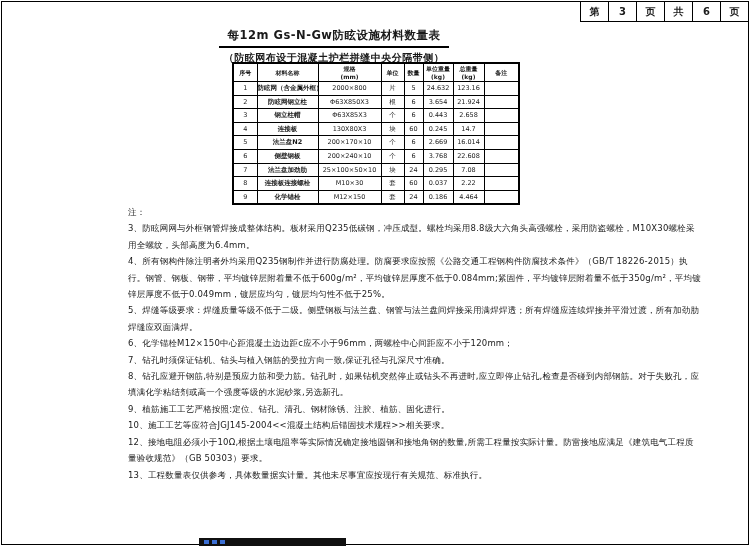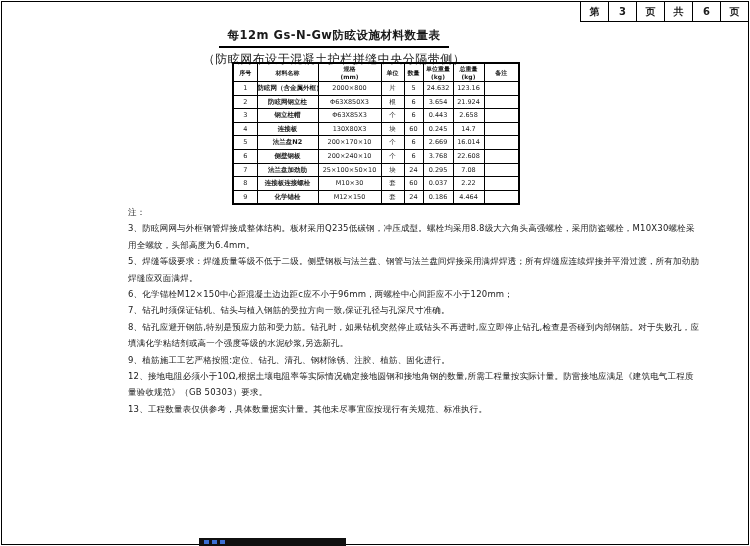--- a/index.html
+++ b/index.html
@@ -8,21 +8,21 @@
     font-family:"DejaVu Sans","Liberation Sans",sans-serif;color:#1a1a1a;overflow:hidden;
   }
   .frame{position:absolute;inset:1px;border:1px solid #000;}
   
   .page-box{position:absolute;top:2px;right:2px;height:19px;display:flex;border-left:1px solid #000;border-bottom:1px solid #000;background:#fff;z-index:2;}
   .pcell{display:flex;align-items:center;justify-content:center;width:27px;font-size:10px;font-weight:bold;border-left:1px solid #000;}
   .pcell:first-child{border-left:none;}
   
   .title-wrap{position:absolute;top:24px;left:0;width:668px;text-align:center;}
   .main-title{display:inline-block;font-size:11.5px;font-weight:bold;letter-spacing:0.5px;border-bottom:2.5px solid #000;padding:0 8px 3px 8px;}
-  .subtitle{margin-top:3px;font-size:12px;font-weight:normal;letter-spacing:0.5px;}
+  .subtitle{margin-top:3px;font-size:10px;font-weight:bold;letter-spacing:0.5px;}
   
   table.qty{position:absolute;left:232px;top:62px;width:286px;border-collapse:collapse;table-layout:fixed;border:2px solid #000;}
   table.qty th,table.qty td{border:1px solid #000;padding:0;text-align:center;vertical-align:middle;overflow:hidden;white-space:nowrap;}
   table.qty thead th{height:17px;font-size:6px;font-weight:bold;line-height:1.25;}
   table.qty tbody td{height:12.6px;font-size:6.5px;line-height:12.6px;}
   td.name{font-weight:bold;font-size:6px;}
   
   .notes{position:absolute;left:128px;top:204px;width:574px;font-size:8.5px;line-height:16.4px;letter-spacing:0.2px;word-break:break-all;}
   .note{margin:0;}
   
@@ -182,25 +182,27 @@
           <td>4.464</td>
           <td></td>
         </tr>
       </tbody>
   </table>
 
   <div class="notes">
     <div class="note">注：</div>
     <div id="notes-list">
         <div class="note">3、防眩网网与外框钢管焊接成整体结构。板材采用Q235低碳钢，冲压成型。螺栓均采用8.8级大六角头高强螺栓，采用防盗螺栓，M10X30螺栓采用全螺纹，头部高度为6.4mm。</div>
+        <div class="note">4、所有钢构件除注明者外均采用Q235钢制作并进行防腐处理。防腐要求应按照《公路交通工程钢构件防腐技术条件》（GB/T 18226-2015）执行。钢管、钢板、钢带，平均镀锌层附着量不低于600g/m²，平均镀锌层厚度不低于0.084mm;紧固件，平均镀锌层附着量不低于350g/m²，平均镀锌层厚度不低于0.049mm，镀层应均匀，镀层均匀性不低于25%。</div>
         <div class="note">5、焊缝等级要求：焊缝质量等级不低于二级。侧壁钢板与法兰盘、钢管与法兰盘间焊接采用满焊焊透；所有焊缝应连续焊接并平滑过渡，所有加劲肋焊缝应双面满焊。</div>
         <div class="note">6、化学锚栓M12×150中心距混凝土边边距c应不小于96mm，两螺栓中心间距应不小于120mm；</div>
         <div class="note">7、钻孔时须保证钻机、钻头与植入钢筋的受拉方向一致,保证孔径与孔深尺寸准确。</div>
         <div class="note">8、钻孔应避开钢筋,特别是预应力筋和受力筋。钻孔时，如果钻机突然停止或钻头不再进时,应立即停止钻孔,检查是否碰到内部钢筋。对于失败孔，应填满化学粘结剂或高一个强度等级的水泥砂浆,另选新孔。</div>
         <div class="note">9、植筋施工工艺严格按照:定位、钻孔、清孔、钢材除锈、注胶、植筋、固化进行。</div>
+        <div class="note">10、施工工艺等应符合JGJ145-2004&lt;&lt;混凝土结构后锚固技术规程&gt;&gt;相关要求。</div>
         <div class="note">12、接地电阻必须小于10Ω,根据土壤电阻率等实际情况确定接地圆钢和接地角钢的数量,所需工程量按实际计量。防雷接地应满足《建筑电气工程质量验收规范》（GB 50303）要求。</div>
         <div class="note">13、工程数量表仅供参考，具体数量据实计量。其他未尽事宜应按现行有关规范、标准执行。</div>
       </div>
   </div>
 
   <div class="bottom-bar">
     <span class="bb-mark" style="background: rgb(59, 111, 212);"></span>
     <span class="bb-mark" style="background: rgb(59, 111, 212);"></span>
     <span class="bb-mark" style="background: rgb(59, 111, 212);"></span>
   </div>

